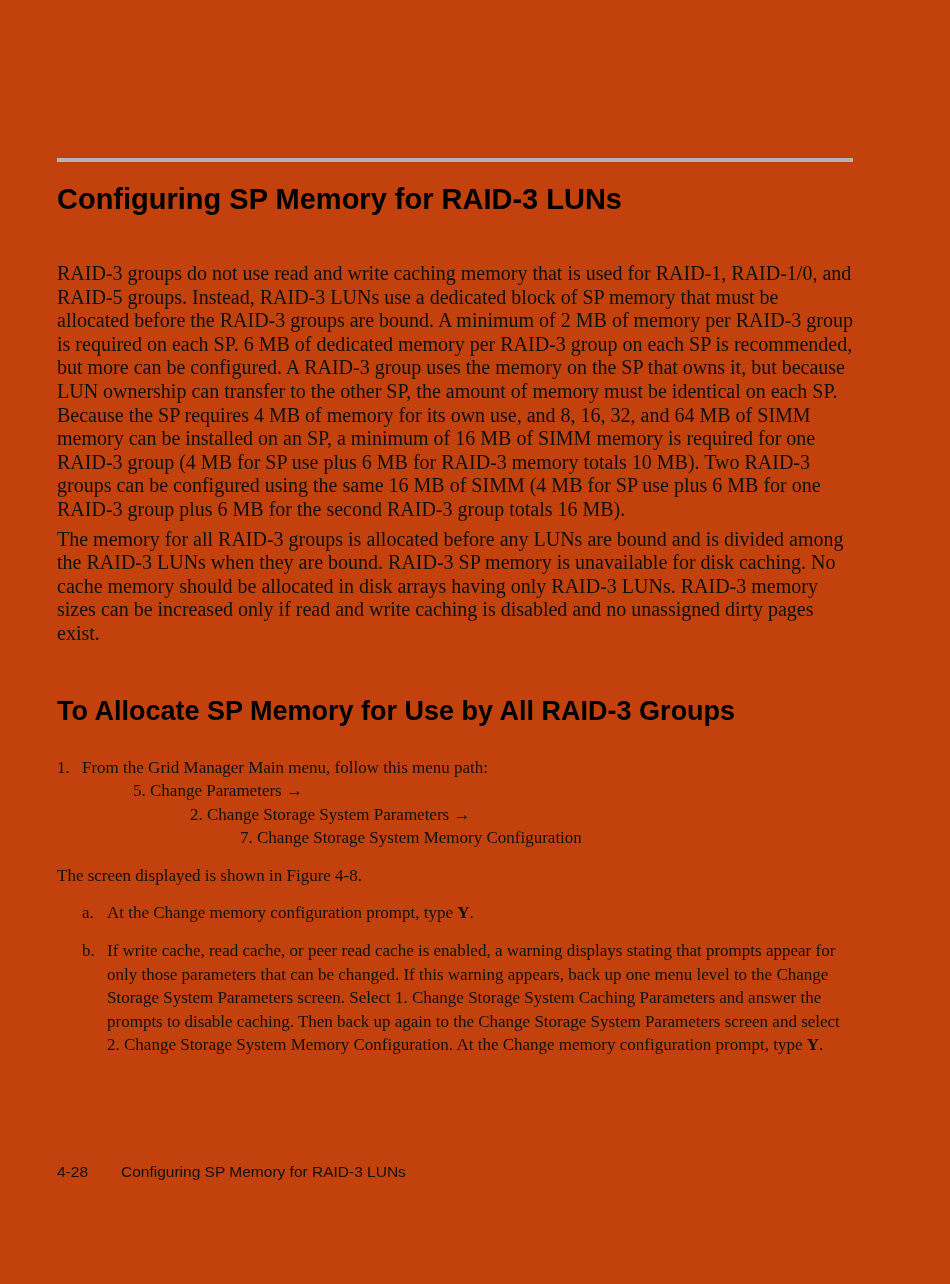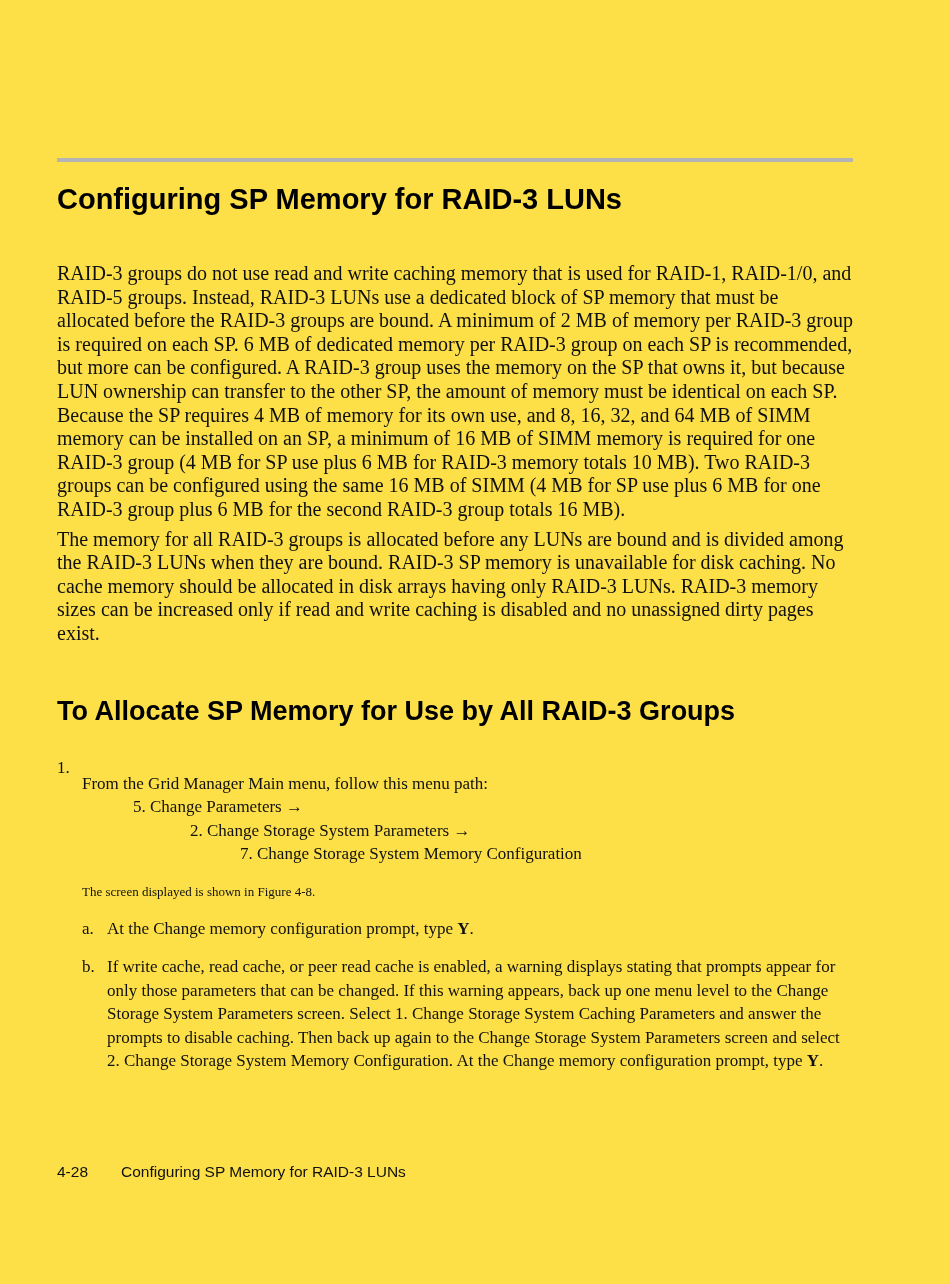--- a/index.html
+++ b/index.html
@@ -1,21 +1,21 @@
 <!DOCTYPE html>
 <html><head>
 <meta charset="utf-8">
 <style>
   * { margin: 0; padding: 0; box-sizing: border-box; }
   html, body { background: #ffffff; }
   .page {
     position: relative;
     width: 950px;
     height: 1284px;
-    background: #fde047;
+    background: #c2410c;
     color: #111111;
     font-family: "Liberation Serif", serif;
     overflow: hidden;
   }
   .content {
     position: absolute;
     left: 57px;
     top: 0;
     width: 796px;
   }
@@ -51,29 +51,28 @@
   }
   .step {
     display: flex;
     margin-top: 31px;
     font-size: 17px;
     line-height: 23.6px;
   }
   .step-number {
     flex: 0 0 25px;
   }
-  .step-body { flex: 1; margin-top: 16px; }
+  .step-body { flex: 1; }
   .menu-line { white-space: pre; }
   .menu-indent-1 { padding-left: 51px; }
   .menu-indent-2 { padding-left: 108px; }
   .menu-indent-3 { padding-left: 158px; }
   .figure-note {
-    margin-left: 25px;
     margin-top: 14px;
-    font-size: 13px;
+    font-size: 17px;
     line-height: 23.6px;
     font-family: Liberation Serif, serif;
   }
   .substep {
     display: flex;
     margin-left: 25px;
     margin-top: 14px;
     font-size: 17px;
     line-height: 23.6px;
   }

